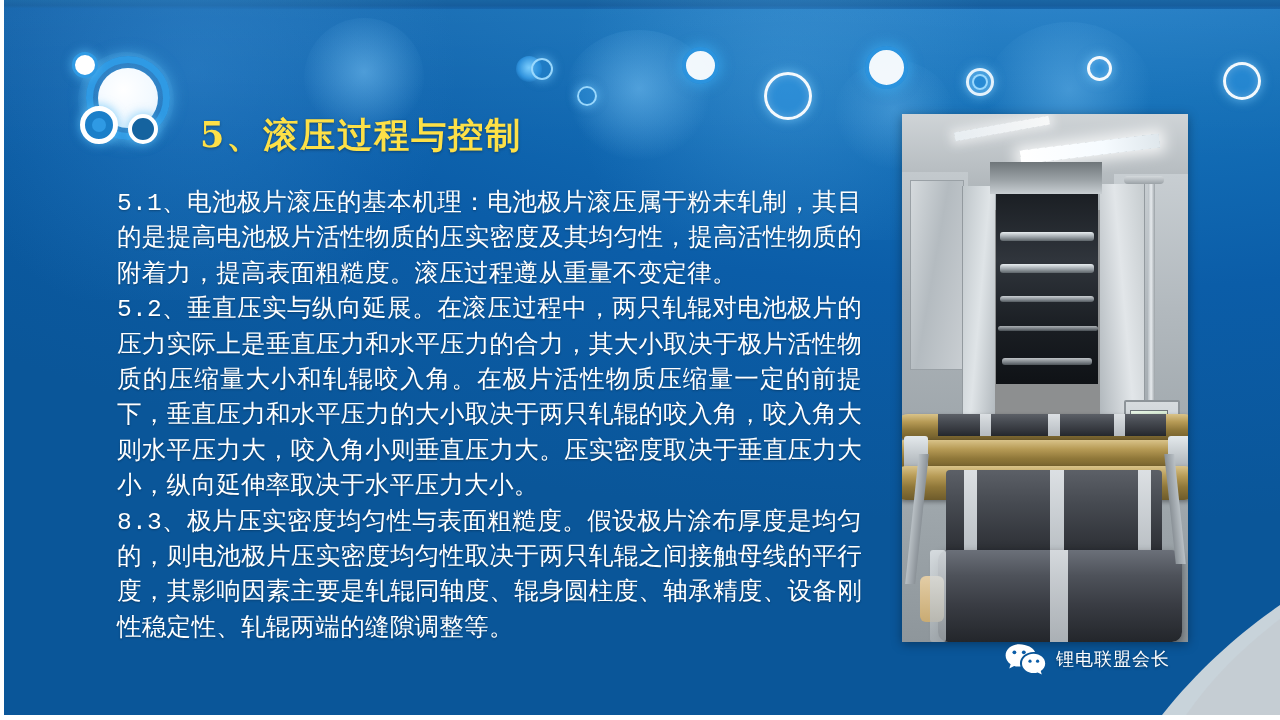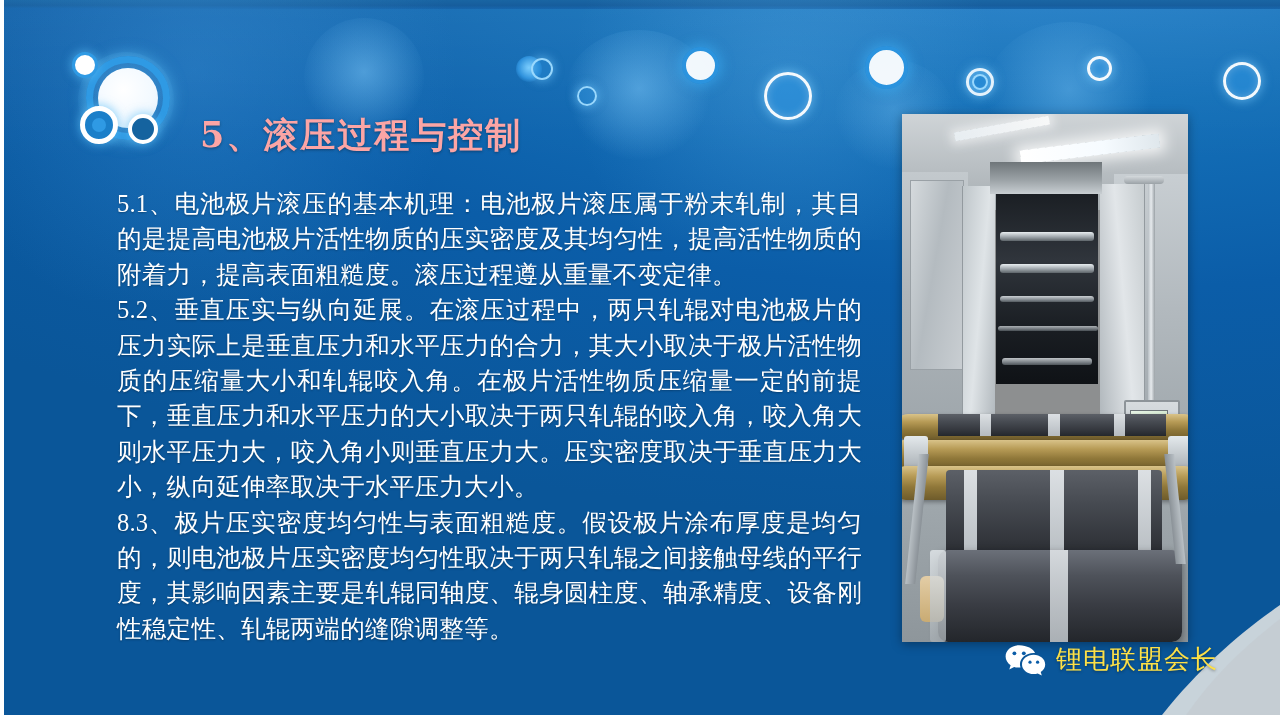--- a/index.html
+++ b/index.html
@@ -162,37 +162,37 @@
     border: 4px solid #ffffff;
     background: #15639f;
     box-shadow: 0 0 8px 2px rgba(90,190,245,.5);
   }
 
   
   #title {
     position: absolute;
     left: 196px;
     top: 112px;
-    color: #fca5a5;
+    color: #fde047;
     font-family: "DejaVu Serif", "Liberation Serif", serif;
     font-size: 35px;
     font-weight: 700;
     letter-spacing: 2px;
     white-space: nowrap;
     text-shadow: 0 1px 3px rgba(0,0,0,.35);
   }
 
   
   #body-text {
     position: absolute;
     left: 113px;
     top: 186px;
     width: 745px;
     color: #ffffff;
-    font-family: Liberation Serif, serif;
+    font-family: Liberation Mono, monospace;
     font-size: 24.6px;
     line-height: 35.4px;
     letter-spacing: 0.2px;
     text-align: justify;
     text-justify: inter-ideograph;
     text-shadow: 0 1px 2px rgba(0,0,0,.30);
   }
   #body-text p {
     margin: 0;
   }
@@ -330,23 +330,23 @@
   }
   #wechat-bar {
     position: absolute;
     left: 1000px;
     top: 642px;
     display: flex;
     align-items: center;
     gap: 10px;
   }
   #wechat-label {
-    color: #fde047;
+    color: #ffffff;
     font-family: Liberation Sans, sans-serif;
-    font-size: 26px;
+    font-size: 18px;
     letter-spacing: 1px;
     white-space: nowrap;
     text-shadow: 0 1px 3px rgba(0,0,0,.4);
   }
 </style>
 </head>
 <body>
 
 <div id="slide">
 

